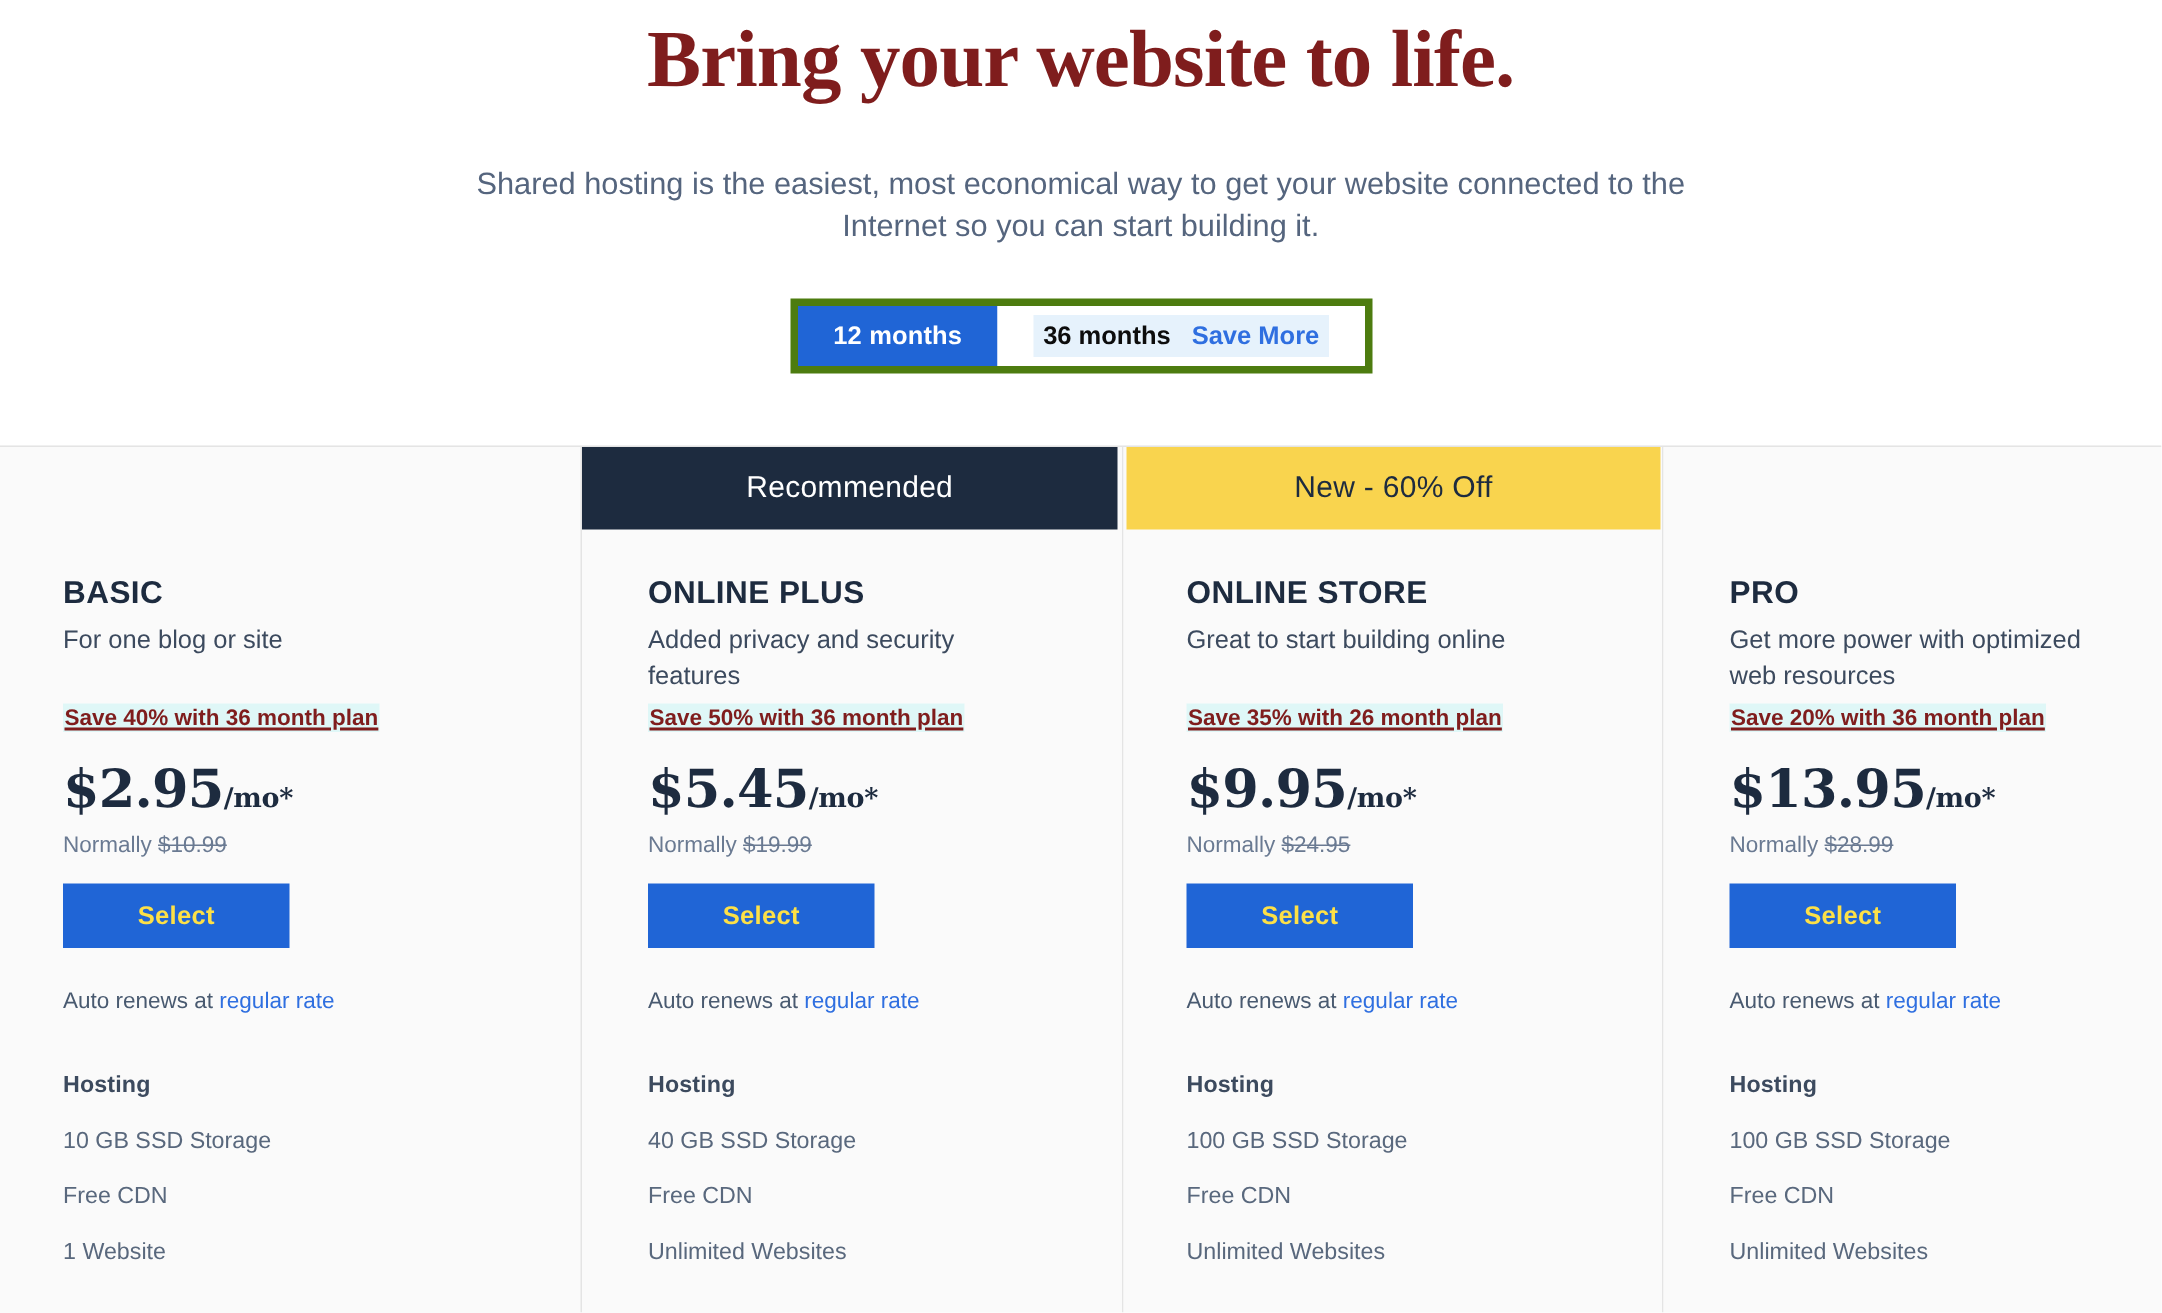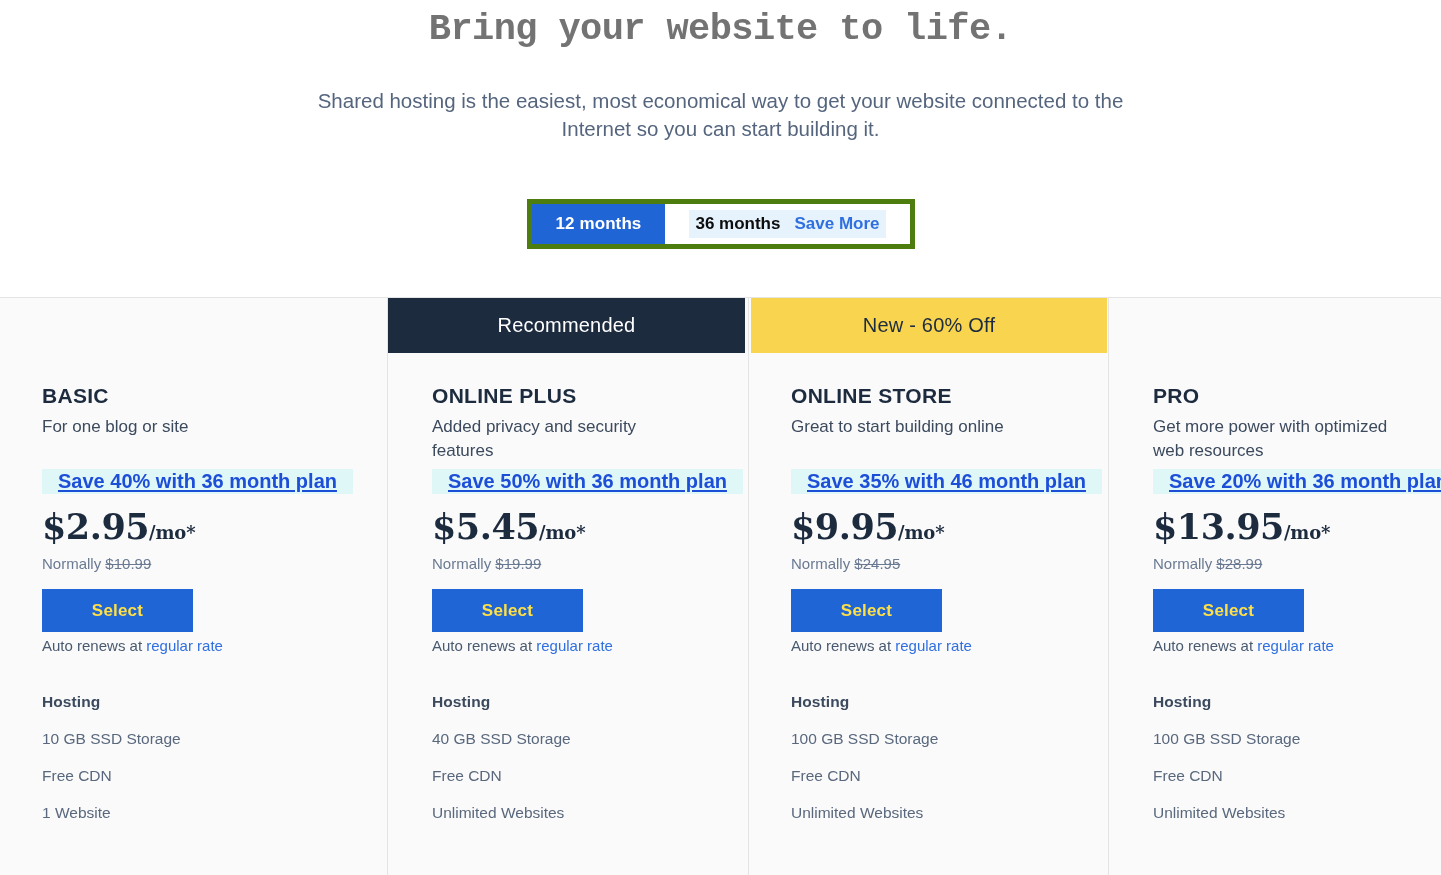--- a/index.html
+++ b/index.html
@@ -25,26 +25,26 @@
   .hero {
     position: absolute;
     top: 0; left: 0;
     width: 1441px;
     height: 297px;
     background: #ffffff;
     text-align: center;
   }
 
   .hero-title {
-    font-family: Liberation Mono, monospace;
-    font-weight: 700;
-    font-size: 37px;
+    font-family: Liberation Serif, serif;
+    font-weight: 700;
+    font-size: 54px;
     line-height: 1.25;
     letter-spacing: -0.6px;
-    color: #737373;
+    color: #7f1d1d;
     padding-top: 6px;
   }
 
   .hero-sub {
     margin: 0 auto;
     width: 830px;
     font-size: 20.5px;
     line-height: 28px;
     color: #55657e;
     padding-top: 35px;
@@ -184,29 +184,29 @@
 
   .save-link-row {
     margin-top: 30px;
     height: 24px;
   }
   .card.c1 .save-link-row,
   .card.c3 .save-link-row { margin-top: 6px; }
 
   .save-link {
     display: inline-block;
-    font-size: 20px;
-    font-weight: 700;
-    color: #1d4ed8;
+    font-size: 15px;
+    font-weight: 700;
+    color: #7f1d1d;
     background: #dff7f7;
     text-decoration: underline;
     text-underline-offset: 2px;
     text-decoration-thickness: 1.5px;
     cursor: pointer;
-    padding: 1px 16px;
+    padding: 1px 1px;
     white-space: nowrap;
   }
 
   .price-row {
     margin-top: 13px;
     display: flex;
     align-items: baseline;
     font-family: "DejaVu Serif", "Liberation Serif", serif;
     color: #1d2b3f;
   }
@@ -239,21 +239,21 @@
     color: #fde047;
     font-size: 17px;
     font-weight: 700;
     border: none;
     cursor: pointer;
     letter-spacing: 0.2px;
     font-family: "Liberation Sans", sans-serif;
   }
 
   .renews {
-    margin-top: 5px;
+    margin-top: 27px;
     font-size: 15px;
     color: #495a70;
   }
   .renews a {
     color: #2f6fe0;
     text-decoration: none;
     cursor: pointer;
   }
 
   .features {
@@ -373,21 +373,21 @@
         </div>
         <div class="divider-r"></div>
       </article>
 
       <article class="card c2">
         <div class="banner gold">New - 60% Off</div>
         <div class="card-body">
           <div class="plan-name">ONLINE STORE</div>
           <div class="plan-desc">Great to start building online</div>
           <div class="save-link-row">
-            <a class="save-link">Save 35% with 46 month plan</a>
+            <a class="save-link">Save 35% with 26 month plan</a>
           </div>
           <div class="price-row">
             <span class="price-main">$9.95</span>
             <span class="price-suffix">/mo*</span>
           </div>
           <div class="normally">
             <span>Normally</span>
             <s>$24.95</s>
           </div>
           <button class="select-btn">Select</button>

